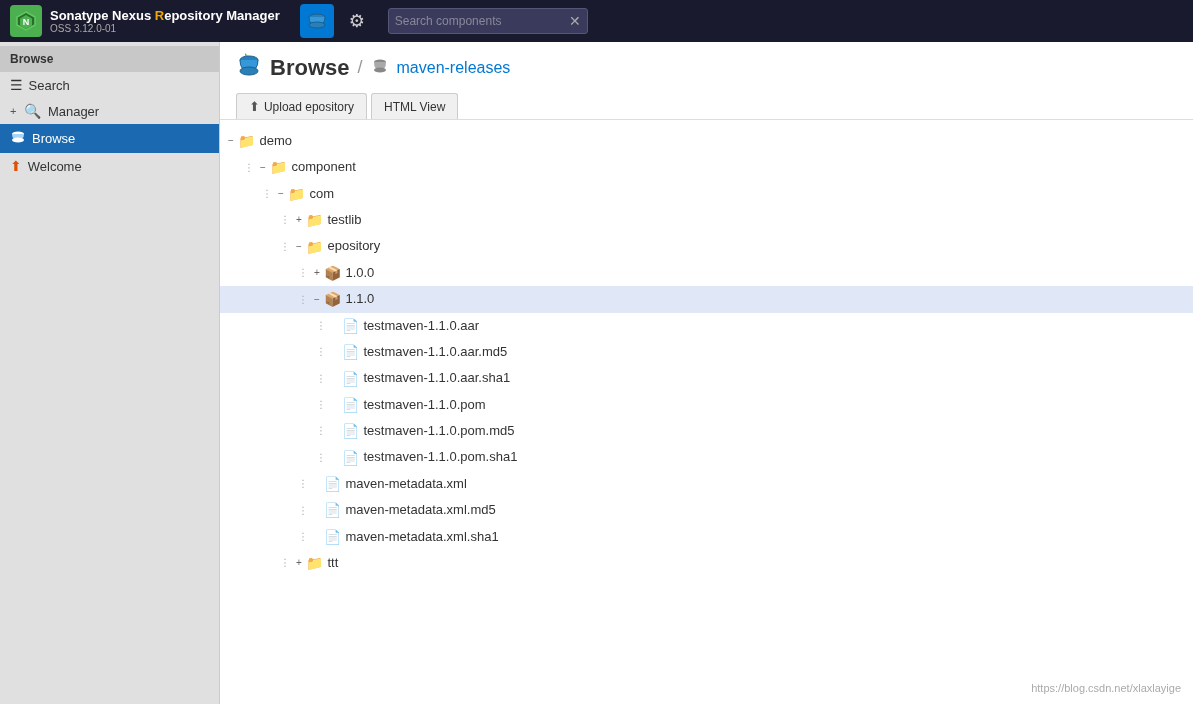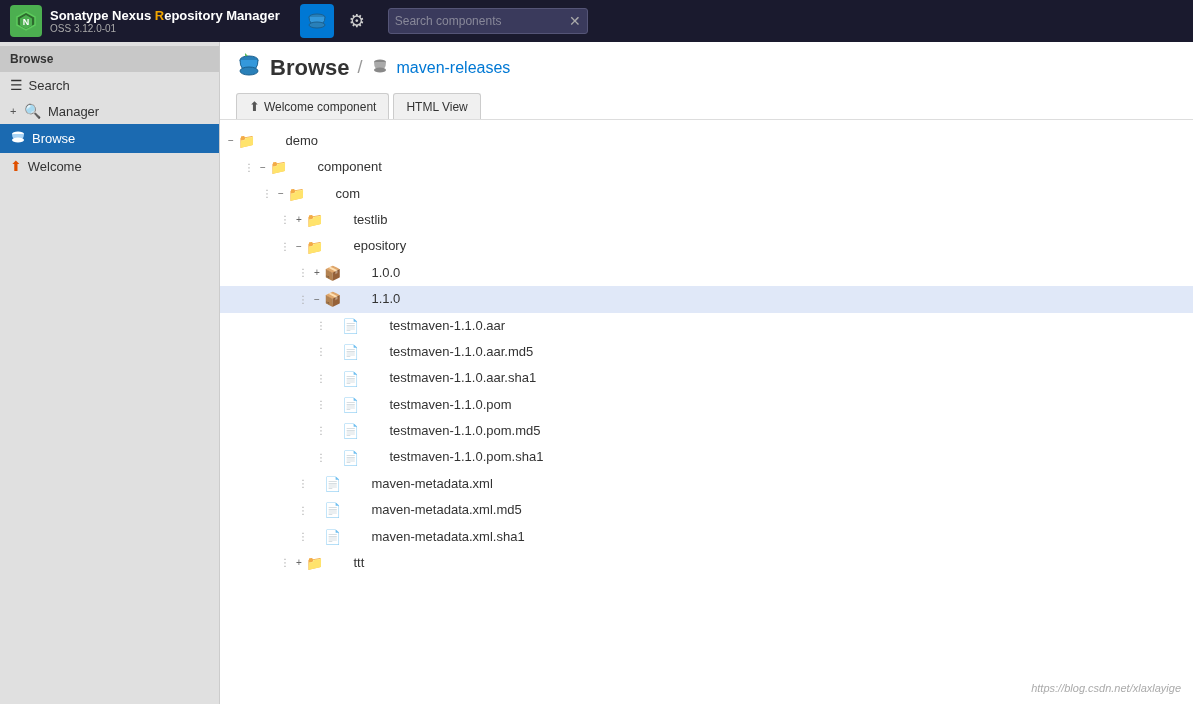--- a/index.html
+++ b/index.html
@@ -239,30 +239,28 @@
       display: inline-block;
       flex-shrink: 0;
       margin-right: 4px;
       font-size: 14px;
     }
     .folder-icon { color: #f0a500; }
     .folder-open-icon { color: #f0a500; }
     .file-icon { color: #888888; }
     .tree-label {
       font-size: 13px;
-      margin-left: 26px;
     }
 
     #watermark {
       position: fixed;
       bottom: 10px;
       right: 12px;
       font-size: 11px;
       color: #aaaaaa;
-      font-style: italic;
     }
   </style>
 </head>
 <body>
 
 <div id="topbar">
   <div id="app-logo">
     <div id="logo-icon">
       <svg width="22" height="22" viewBox="0 0 22 22">
         <polygon points="11,2 20,7 20,15 11,20 2,15 2,7" fill="#2d6a2d" stroke="#5ccc5c" stroke-width="1.5"></polygon>
@@ -346,21 +344,21 @@
             <ellipse cx="9" cy="5" rx="6" ry="2.5" fill="#888"></ellipse>
             <path d="M3,5 Q3,13 9,13 Q15,13 15,5" fill="#aaa"></path>
             <ellipse cx="9" cy="13" rx="6" ry="2.5" fill="#888"></ellipse>
           </svg>
         </span>
         <span id="breadcrumb-repo" style="color:#0078d4; font-size:16px;">maven-releases</span>
       </div>
       <div id="content-toolbar">
         <button class="toolbar-btn">
           <span class="upload-icon">⬆</span>
-          <span>Welcome component</span>
+          <span>Upload epository</span>
         </button>
         <button class="toolbar-btn">
           <span>HTML View</span>
         </button>
       </div>
     </div>
 
     <div id="tree-area">
 
       <div class="tree-node">

